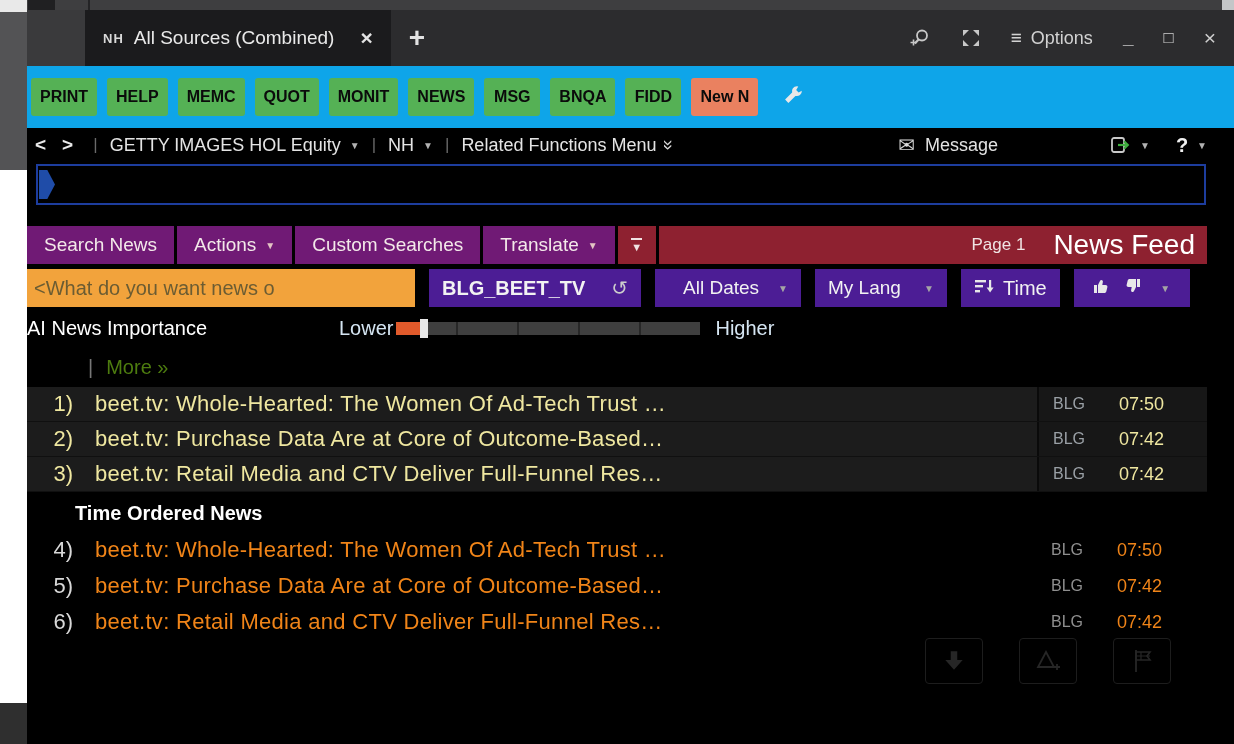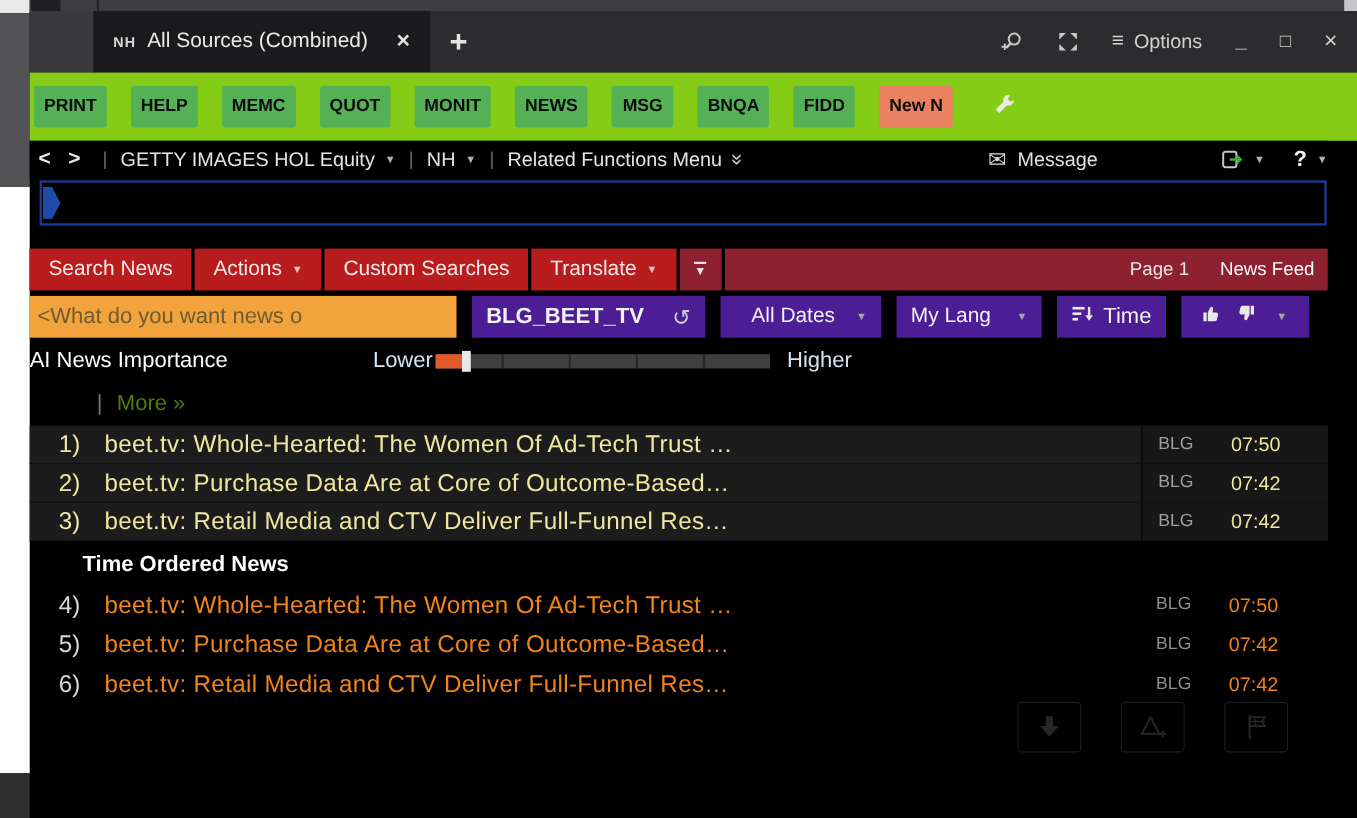--- a/index.html
+++ b/index.html
@@ -35,21 +35,21 @@
   .winicons svg { display:block; }
   .opt { display:flex; align-items:center; gap:9px; font-size:18px; color:#d2d2d2; }
   .opt .menu-glyph { font-size:19px; }
   .wc { font-size:19px; color:#cfcfcf; }
   .wc.min { font-weight:bold; }
   .wc.max { font-size:17px; }
   .wc.cls { font-size:21px; }
 
   
   .toolbar { position:absolute; left:27px; top:66px; width:1207px; height:62px;
-             display:flex; align-items:center; gap:22px; padding-left:4px; background:#84cc16; }
+             display:flex; align-items:center; gap:10px; padding-left:4px; background:#0ea5e9; }
   .sc { height:38px; min-width:56px; padding:0 9px; border-radius:3px;
         background:#55b155; color:#0b0b0b; font-size:16px; font-weight:bold;
         display:flex; align-items:center; justify-content:center; overflow:hidden; white-space:nowrap; }
   .sc.orange { background:#ea8160; }
   .wrench { margin-left:14px; }
 
   
   .navrow { position:absolute; left:27px; top:128px; width:1180px; height:34px;
             display:flex; align-items:center; color:#e4e4e4; font-size:18px; background:#000; }
   .navrow .sep { color:#6a6a6a; margin:0 12px; font-size:17px; }
@@ -65,29 +65,29 @@
 
   
   .cmdline { position:absolute; left:36px; top:164px; width:1170px; height:41px;
              background:#000; border:2px solid #1d3d9e; display:flex; align-items:center; }
   .cmdcursor { width:16px; height:29px; margin-left:1px; background:#1f4ca8;
                clip-path:polygon(0 0,52% 0,100% 50%,52% 100%,0 100%); }
 
   
   .menubar { position:absolute; left:27px; top:226px; width:1180px; height:38px;
              display:flex; gap:3px; background:#000; }
-  .mbtn { background:#b91c1c; color:#f3e9e9; font-size:19px; display:flex;
+  .mbtn { background:#701a75; color:#f3e9e9; font-size:19px; display:flex;
           align-items:center; padding:0 17px; gap:9px; white-space:nowrap; }
   .mbtn .caret { color:#e3c4c4; margin-left:0; }
   .m-collapse { background:#8e2130; width:38px; display:flex; align-items:center; justify-content:center; }
   .m-collapse .bar-caret { font-size:11px; color:#f0e2e2; border-top:2px solid #f0e2e2; padding-top:2px; line-height:1; }
   .m-fill { flex:1; background:#8e2130; display:flex; align-items:center;
             justify-content:flex-end; gap:28px; padding-right:12px; }
   .m-page { font-size:17px; color:#f0e4e4; }
-  .m-feed { font-size:17px; color:#ffffff; }
+  .m-feed { font-size:28px; color:#ffffff; }
 
   
   .filterrow { position:absolute; left:27px; top:269px; width:1180px; height:38px;
                display:flex; gap:14px; align-items:stretch; }
   .query { width:388px; background:#f2a33c; color:#6b5c33; font-size:20px;
            display:flex; align-items:center; padding:0 7px; white-space:nowrap; overflow:hidden; }
   .chip { background:#4c1d95; color:#f2f2f2; font-size:19px; display:flex;
           align-items:center; padding:0 13px; gap:10px; white-space:nowrap; }
   .chip .caret { color:#a5a5a5; }
   .chip-src { width:212px; justify-content:space-between; font-weight:bold; font-size:20px; }

